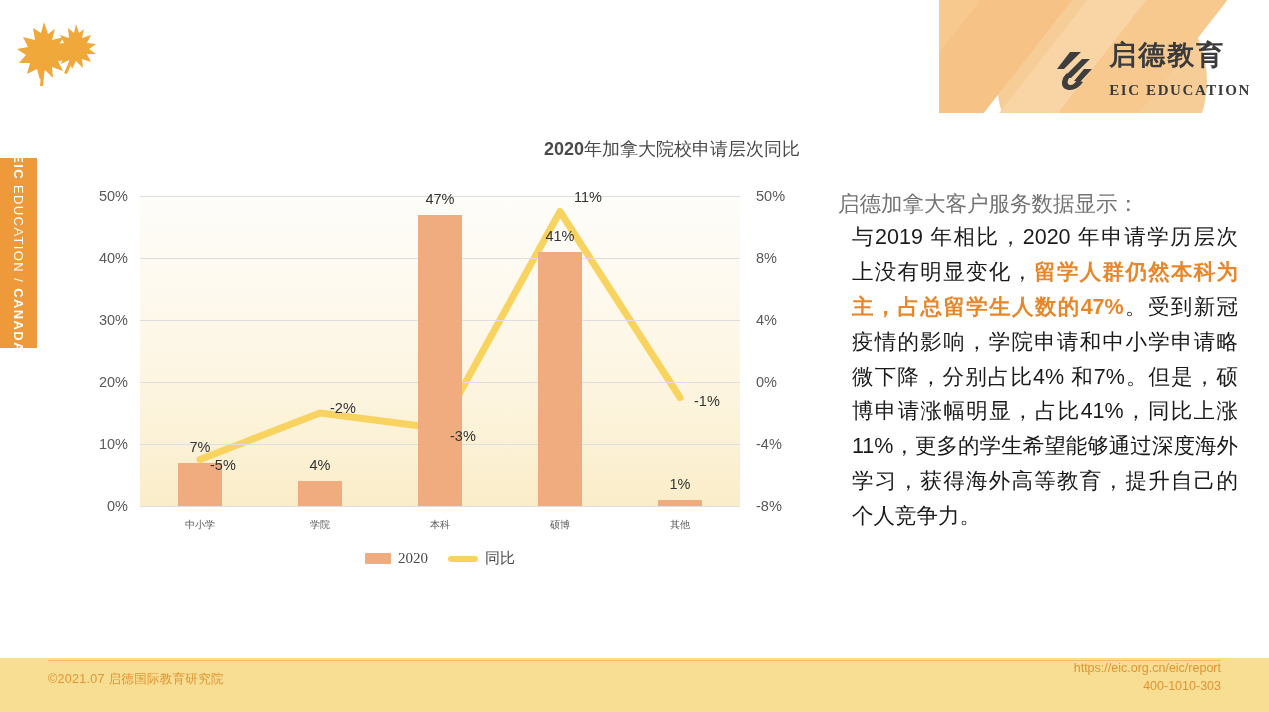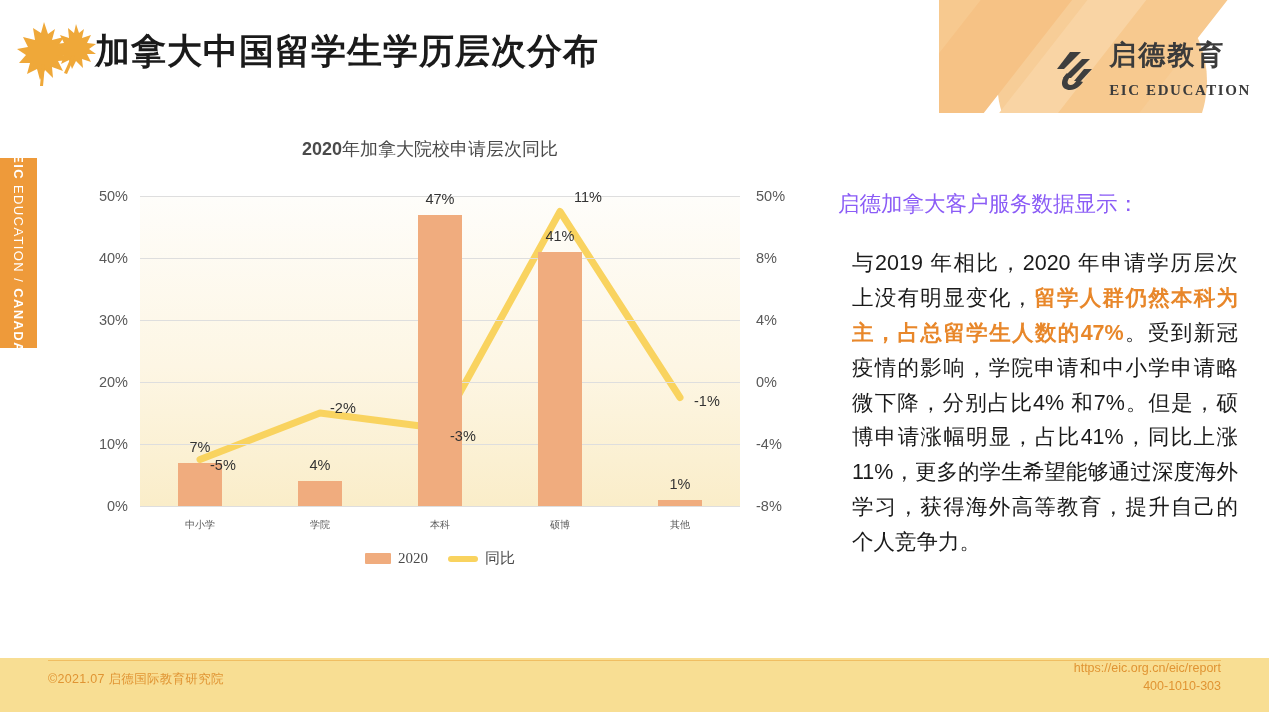--- a/index.html
+++ b/index.html
@@ -121,21 +121,21 @@
   
   .chart-wrap {
     position: absolute;
     left: 60px; top: 12px;
     width: 740px; height: 460px;
   }
   .chart-title {
     position: absolute;
     left: 0; top: 12px;
     width: 740px;
-    text-align: center;
+    text-align: right;
     font-size: 18px;
     color: #4A4A4A;
     font-family: "Liberation Serif", "DejaVu Serif", serif;
   }
   .chart-title b { font-weight: bold; font-family: "Liberation Sans", sans-serif; }
 
   .plot {
     position: absolute;
     left: 80px; top: 71px;
     width: 600px; height: 310px;
@@ -212,23 +212,22 @@
   }
 
   
   .panel {
     position: absolute;
     left: 838px; top: 75px;
     width: 400px;
   }
   .panel-lead {
     font-size: 21.5px;
-    color: #8b5cf6;
+    color: #737373;
     line-height: 1.5;
-    margin-bottom: 26px;
   }
   .panel-body {
     font-size: 21.5px;
     color: #1A1A1A;
     line-height: 1.62;
     text-align: justify;
     margin-left: 14px;
   }
   .hl { color: #E8872A; font-weight: bold; }
 
@@ -265,21 +264,20 @@
     <svg viewBox="0 0 86 72" width="86" height="72" aria-hidden="true">
       <g fill="#EFA839">
         <path d="M30 6 L34 18 L41 13 L38 24 L50 21 L44 30 L56 31 L47 38 L56 44 L44 45 L49 55 L38 51 L39 62 L31 54 L26 64 L23 53 L13 58 L16 47 L5 47 L12 39 L3 33 L14 31 L9 21 L21 24 L19 12 L27 17 Z"></path>
         <path d="M28 48 L26 70 L29 70 L31 49 Z"></path>
         <path d="M62 8 L65 17 L70 13 L68 22 L77 19 L73 27 L82 28 L75 33 L82 38 L73 38 L77 46 L68 43 L69 52 L62 45 L58 53 L55 44 L47 48 L50 40 L42 39 L48 33 L41 28 L50 27 L46 19 L55 22 L54 12 L60 17 Z"></path>
         <path d="M58 39 L50 57 L53 58 L61 40 Z"></path>
       </g>
     </svg>
   </div>
 
-  <div class="page-title">加拿大中国留学生学历层次分布</div>
 
   <div class="ribbons">
     <div class="blob"></div>
     <div class="ribbon r1"></div>
     <div class="ribbon r2"></div>
     <div class="ribbon r3"></div>
     <div class="ribbon r4"></div>
   </div>
 
   <div class="logo-block">

